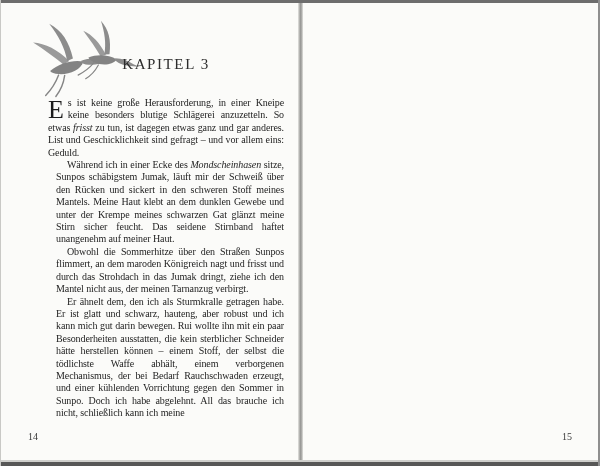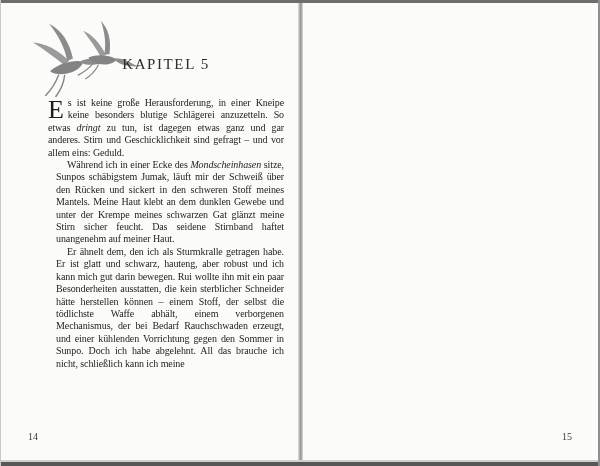--- a/index.html
+++ b/index.html
@@ -69,27 +69,28 @@
             <path d="M40,33 C48,31 56,32 64,35 L72,36 L58,38 C51,39 44,38 40,35 Z" fill="#8c8c8c"></path>
             <path d="M16,45 C12,53 7,59 1,64" stroke="#858585" stroke-width="1.4" fill="none" stroke-linecap="round"></path>
             <path d="M22,46 C20,54 16,61 11,66" stroke="#858585" stroke-width="1.4" fill="none" stroke-linecap="round"></path>
           </g>
         </defs>
         <use href="#crane" transform="translate(10,22) rotate(-6)"></use>
         <use href="#crane" transform="translate(62,14) scale(0.82) rotate(14)"></use>
       </svg>
     </div>
 
-    <div class="chapter">KAPITEL 5</div>
+    <div class="chapter">KAPITEL 3</div>
 
     <div class="body-text body-left">
       <p class="para">
-        <span class="dropcap">E</span><span><span>s ist keine große Herausforderung, in einer Kneipe keine besonders blutige Schlägerei anzuzetteln. So etwas </span><span class="it">dringt</span><span> zu tun, ist dagegen etwas ganz und gar anderes. Stirn und Geschicklichkeit sind gefragt – und vor allem eins: Geduld.</span></span>
+        <span class="dropcap">E</span><span><span>s ist keine große Herausforderung, in einer Kneipe keine besonders blutige Schlägerei anzuzetteln. So etwas </span><span class="it">frisst</span><span> zu tun, ist dagegen etwas ganz und gar anderes. List und Geschicklichkeit sind gefragt – und vor allem eins: Geduld.</span></span>
       </p>
       <p class="para indent"><span>Während ich in einer Ecke des </span><span class="it">Mondscheinhasen</span><span> sitze, Sunpos schäbigstem Jumak, läuft mir der Schweiß über den Rücken und sickert in den schweren Stoff meines Mantels. Meine Haut klebt an dem dunklen Gewebe und unter der Krempe meines schwarzen Gat glänzt meine Stirn sicher feucht. Das seidene Stirnband haftet unangenehm auf meiner Haut.</span></p>
+      <p class="para indent"><span>Obwohl die Sommerhitze über den Straßen Sunpos flimmert, an dem maroden Königreich nagt und frisst und durch das Strohdach in das Jumak dringt, ziehe ich den Mantel nicht aus, der meinen Tarnanzug verbirgt.</span></p>
       <p class="para indent"><span>Er ähnelt dem, den ich als Sturmkralle getragen habe. Er ist glatt und schwarz, hauteng, aber robust und ich kann mich gut darin bewegen. Rui wollte ihn mit ein paar Besonderheiten ausstatten, die kein sterblicher Schneider hätte herstellen können – einem Stoff, der selbst die tödlichste Waffe abhält, einem verborgenen Mechanismus, der bei Bedarf Rauchschwaden erzeugt, und einer kühlenden Vorrichtung gegen den Sommer in Sunpo. Doch ich habe abgelehnt. All das brauche ich nicht, schließlich kann ich meine</span></p>
     </div>
 
     <div class="pageno pageno-left">14</div>
   </div>
 
   <div class="page page-right">
 
     <div class="pageno pageno-right">15</div>
   </div>

